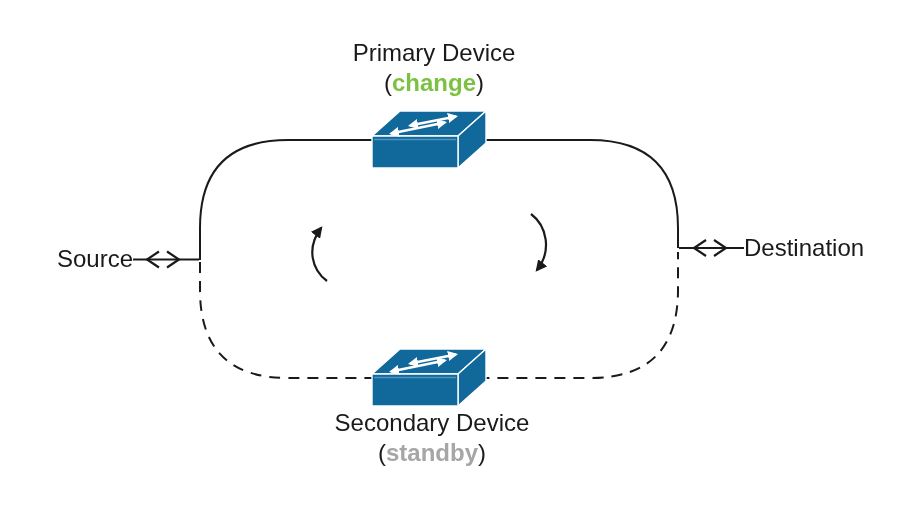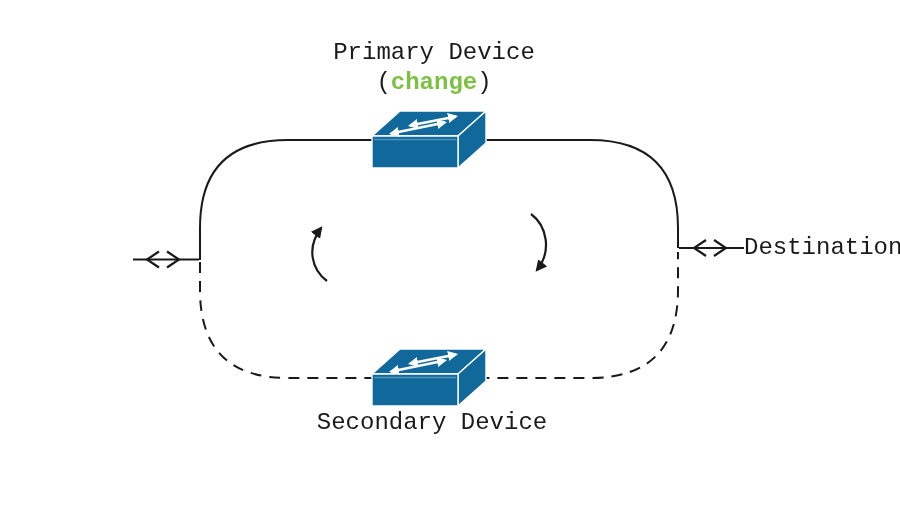--- a/index.html
+++ b/index.html
@@ -12,21 +12,21 @@
     --background:#FFFFFF;
   }
   html,body{margin:0;padding:0;}
   body{
     width:900px;height:505px;
     background:var(--background,#fff);
     font-family:"Liberation Sans", sans-serif;
     color:var(--line_black,#1a1a1a);
     overflow:hidden;
   }
-  .canvas{position:relative;width:884px;height:505px;font-family:Liberation Mono, monospace;}
+  .canvas{position:relative;width:884px;height:505px;}
   .layer{position:absolute;left:0;top:0;}
   .label{
     position:absolute;
     font-size:24px;
     line-height:30px;
     text-align:center;
     white-space:nowrap;
   }
   .label .row{display:block;}
   .state-active{color:var(--active_green,#7CC142);font-weight:700;}
@@ -97,18 +97,20 @@
   </svg>
 
   <div class="label" style="left:309px;top:38px;width:250px;">
     <span class="row">Primary Device</span>
     <span class="row"><span>(</span><span class="state-active">change</span><span>)</span></span>
   </div>
 
 
   <div class="label" style="left:307px;top:408px;width:250px;">
     <span class="row">Secondary Device</span>
+    <span class="row"><span>(</span><span class="state-standby">standby</span><span>)</span></span>
   </div>
 
+  <div class="label endpoint" style="left:28px;top:245px;width:105px;text-align:right;">Source</div>
 
   <div class="label endpoint" style="left:744px;top:234px;width:160px;text-align:left;">Destination</div>
 
 </div>
 
 </body></html>

